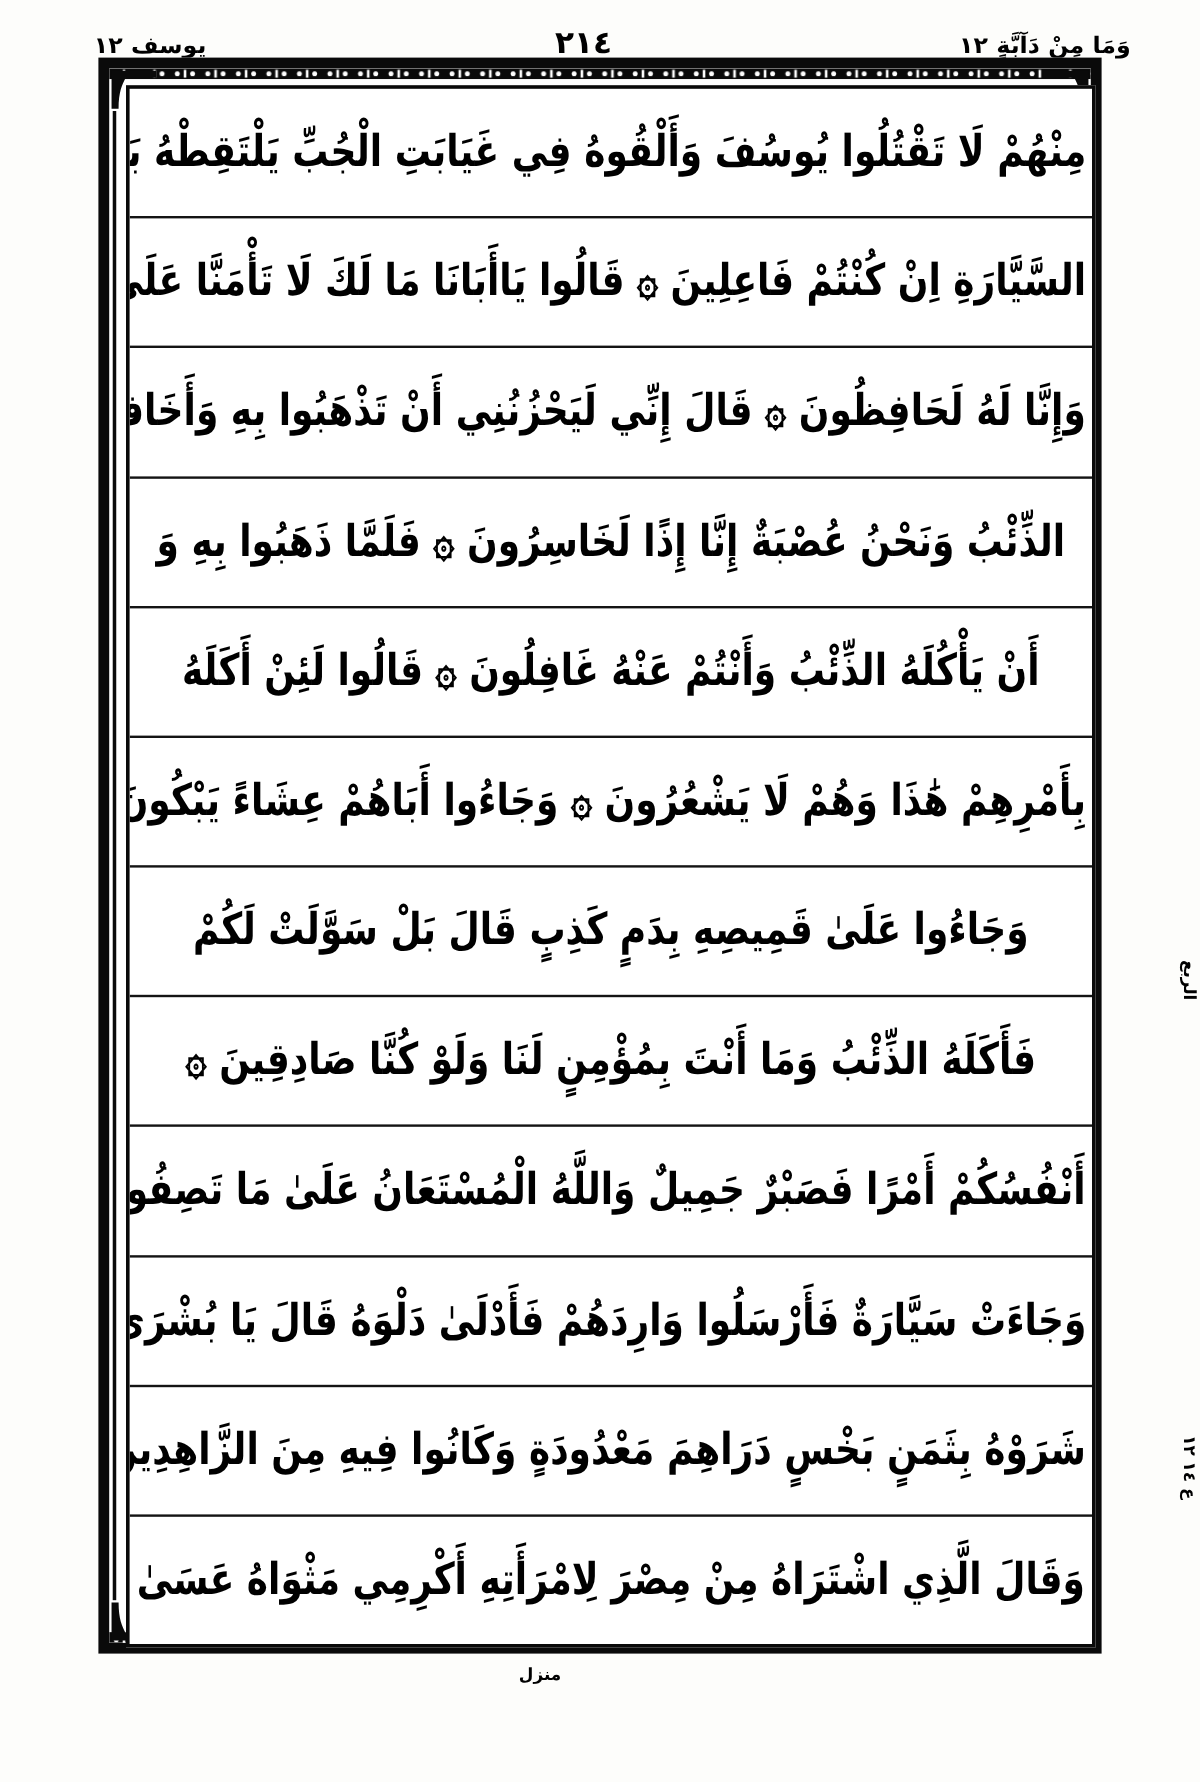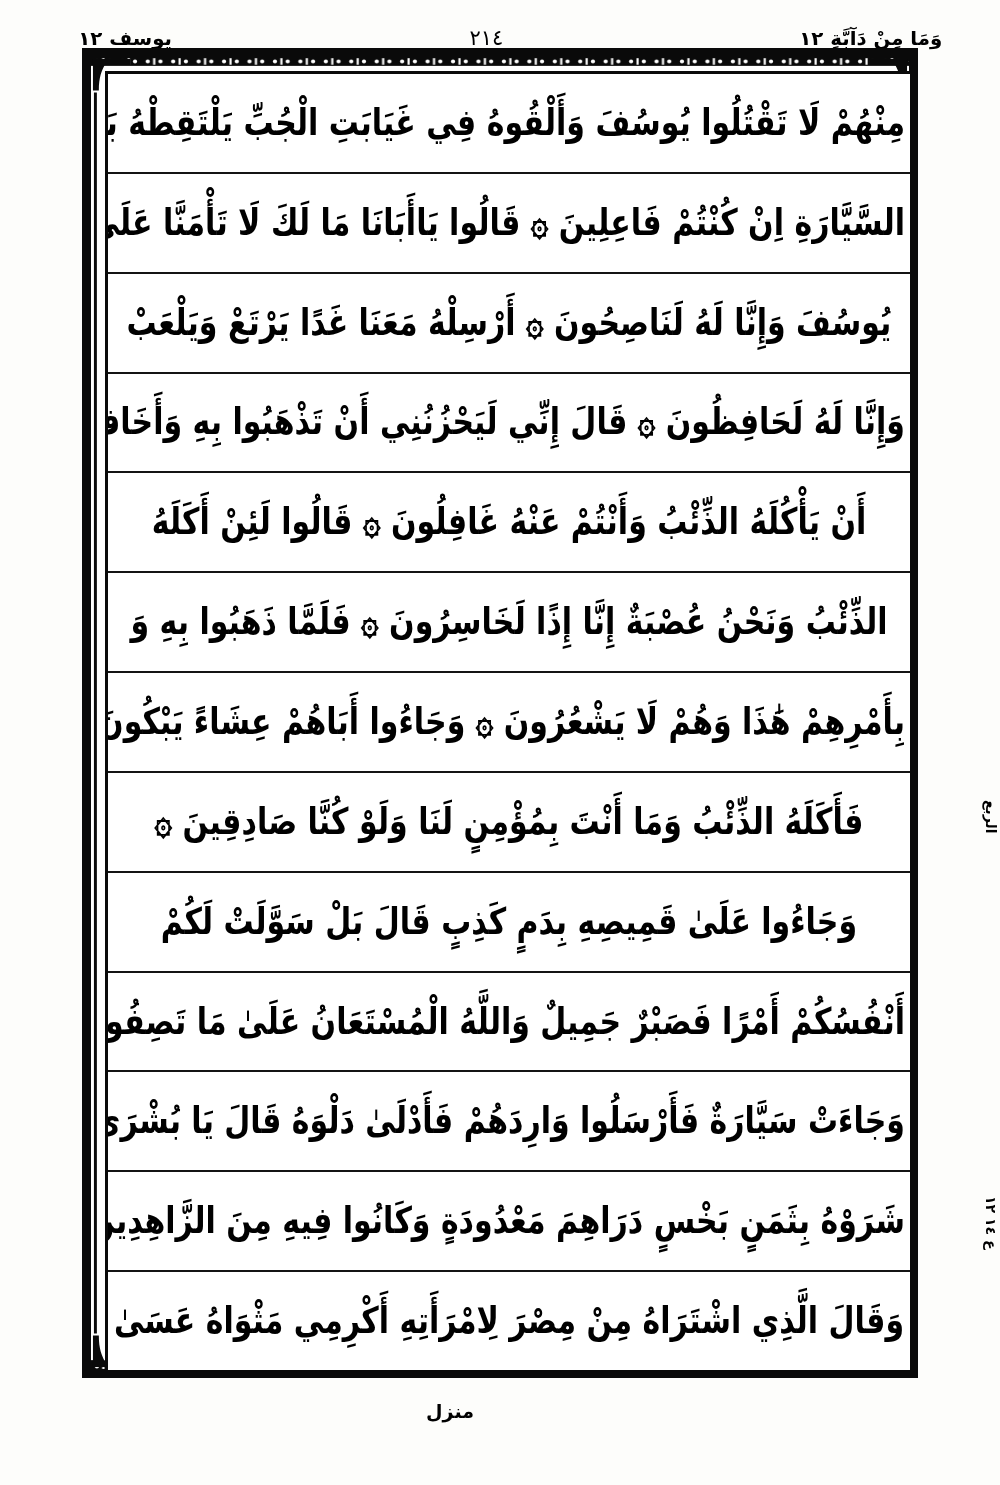--- a/index.html
+++ b/index.html
@@ -42,22 +42,22 @@
     font-size: 19px;
     font-weight: 700;
     letter-spacing: -0.5px;
     line-height: 1;
     white-space: nowrap;
     padding-bottom: 2px;
   }
   .header-left  { transform: scaleX(1.04); }
   .header-right { transform: scaleX(1.04); }
   .header-page {
-    font-size: 21px;
-    font-weight: 400;
+    font-size: 26px;
+    font-weight: 700;
     line-height: 1;
     padding-bottom: 1px;
     letter-spacing: 1px;
   }
 
   
   .frame {
     position: absolute;
     left: 82px;
     top: 48px;
@@ -145,24 +145,23 @@
   .side-marker.m2 { top: 1196px; }
 
   
   .footer {
     position: absolute;
     left: 0;
     top: 1388px;
     width: 900px;
     text-align: center;
     font-family: "DejaVu Sans", sans-serif;
-    font-size: 19px;
-    font-weight: 700;
-    direction: rtl;
-    margin-top: 12px;
+    font-size: 14px;
+    font-weight: 700;
+    direction: rtl;
   }
 </style>
 </head>
 <body>
 
 <div class="page">
 
   <div class="header">
     <div class="header-side header-right">وَمَا مِنْ دَآبَّةٍ ١٢</div>
     <div class="header-page">٢١٤</div>
@@ -195,39 +194,36 @@
     <div class="frame-inner">
       <div class="lines">
 
         <div class="ayah-line">
           <div class="ayah-text">مِنْهُمْ لَا تَقْتُلُوا يُوسُفَ وَأَلْقُوهُ فِي غَيَابَتِ الْجُبِّ يَلْتَقِطْهُ بَعْضُ</div>
         </div>
         <div class="ayah-line">
           <div class="ayah-text">السَّيَّارَةِ اِنْ كُنْتُمْ فَاعِلِينَ ۞ قَالُوا يَاأَبَانَا مَا لَكَ لَا تَأْمَنَّا عَلَىٰ</div>
         </div>
         <div class="ayah-line">
-          <div class="ayah-text">يُوسُفَ وَإِنَّا لَهُ لَنَاصِحُونَ ۞ أَرْسِلْهُ مَعَنَا غَدًا يَرْتَعْ وَيَلْعَبْ</div>
-        </div>
-        <div class="ayah-line">
           <div class="ayah-text">وَإِنَّا لَهُ لَحَافِظُونَ ۞ قَالَ إِنِّي لَيَحْزُنُنِي أَنْ تَذْهَبُوا بِهِ وَأَخَافُ</div>
         </div>
         <div class="ayah-line">
+          <div class="ayah-text">الذِّئْبُ وَنَحْنُ عُصْبَةٌ إِنَّا إِذًا لَخَاسِرُونَ ۞ فَلَمَّا ذَهَبُوا بِهِ وَ</div>
+        </div>
+        <div class="ayah-line">
           <div class="ayah-text">أَنْ يَأْكُلَهُ الذِّئْبُ وَأَنْتُمْ عَنْهُ غَافِلُونَ ۞ قَالُوا لَئِنْ أَكَلَهُ</div>
         </div>
         <div class="ayah-line">
-          <div class="ayah-text">الذِّئْبُ وَنَحْنُ عُصْبَةٌ إِنَّا إِذًا لَخَاسِرُونَ ۞ فَلَمَّا ذَهَبُوا بِهِ وَ</div>
-        </div>
-        <div class="ayah-line">
           <div class="ayah-text">بِأَمْرِهِمْ هَٰذَا وَهُمْ لَا يَشْعُرُونَ ۞ وَجَاءُوا أَبَاهُمْ عِشَاءً يَبْكُونَ ۞</div>
         </div>
         <div class="ayah-line">
+          <div class="ayah-text">وَجَاءُوا عَلَىٰ قَمِيصِهِ بِدَمٍ كَذِبٍ قَالَ بَلْ سَوَّلَتْ لَكُمْ</div>
+        </div>
+        <div class="ayah-line">
           <div class="ayah-text">فَأَكَلَهُ الذِّئْبُ وَمَا أَنْتَ بِمُؤْمِنٍ لَنَا وَلَوْ كُنَّا صَادِقِينَ ۞</div>
-        </div>
-        <div class="ayah-line">
-          <div class="ayah-text">وَجَاءُوا عَلَىٰ قَمِيصِهِ بِدَمٍ كَذِبٍ قَالَ بَلْ سَوَّلَتْ لَكُمْ</div>
         </div>
         <div class="ayah-line">
           <div class="ayah-text">أَنْفُسُكُمْ أَمْرًا فَصَبْرٌ جَمِيلٌ وَاللَّهُ الْمُسْتَعَانُ عَلَىٰ مَا تَصِفُونَ ۞</div>
         </div>
         <div class="ayah-line">
           <div class="ayah-text">وَجَاءَتْ سَيَّارَةٌ فَأَرْسَلُوا وَارِدَهُمْ فَأَدْلَىٰ دَلْوَهُ قَالَ يَا بُشْرَىٰ</div>
         </div>
         <div class="ayah-line">
           <div class="ayah-text">شَرَوْهُ بِثَمَنٍ بَخْسٍ دَرَاهِمَ مَعْدُودَةٍ وَكَانُوا فِيهِ مِنَ الزَّاهِدِينَ ۞</div>
         </div>

